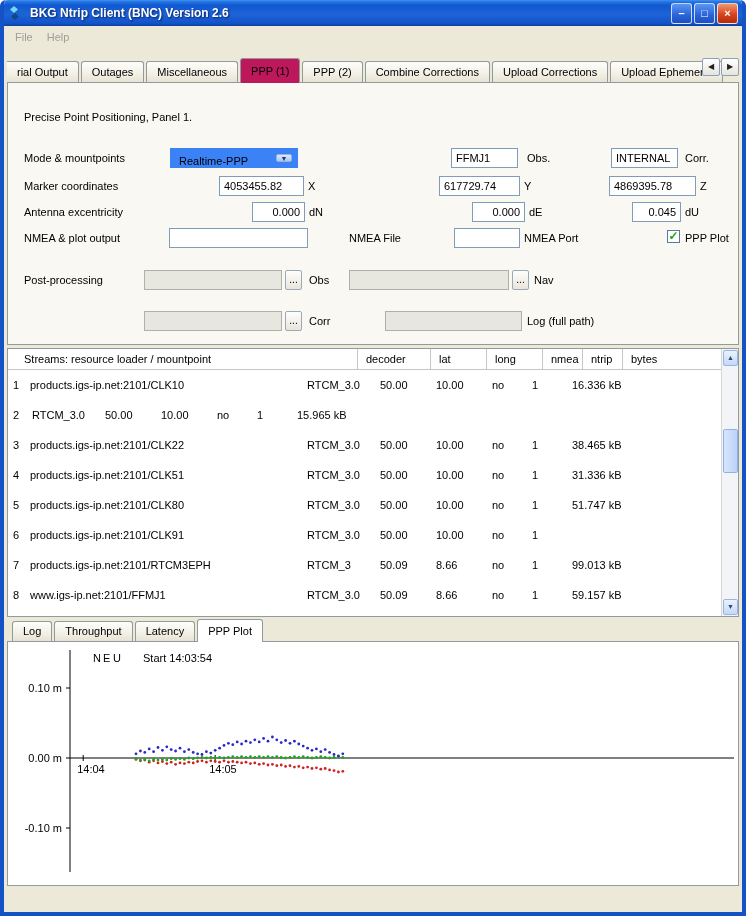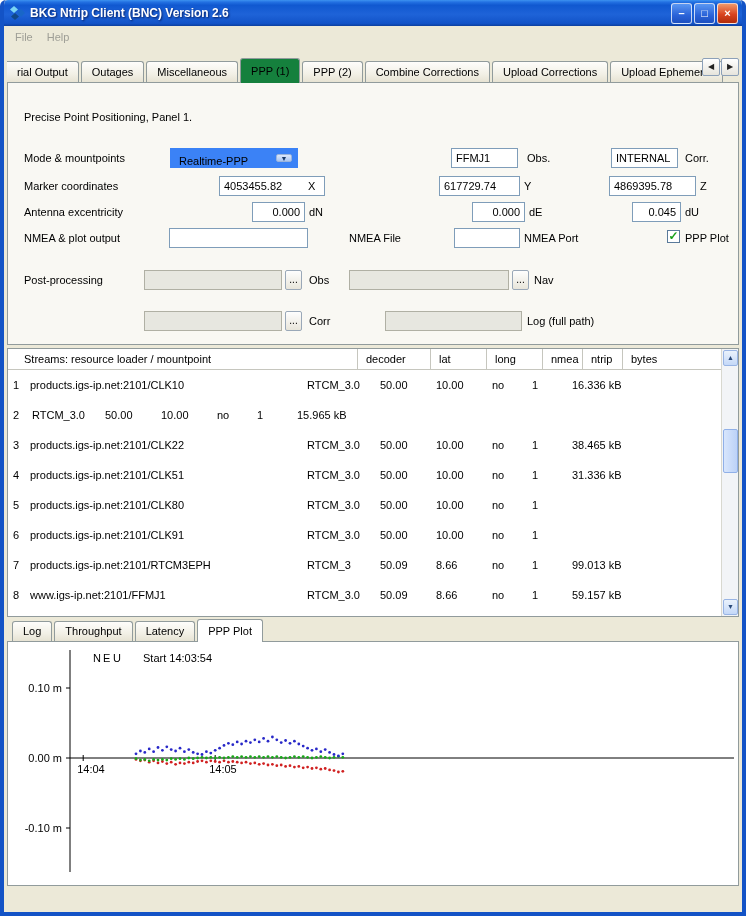--- a/index.html
+++ b/index.html
@@ -23,21 +23,21 @@
   
   .menubar { height:22px; background:#ece9d8; display:flex; align-items:center; padding-left:4px; }
   .menu-item { padding:2px 7px; color:#9e9e96; }
 
   
   .tabstrip { height:34px; position:relative; z-index:3; }
   .tabs { position:absolute; bottom:0; left:3px; display:flex; align-items:flex-end; white-space:nowrap; }
   .tab { height:21px; line-height:20px; padding:0 10px; background:linear-gradient(#fefdfb,#f2f0e6 60%,#e7e3d3);
          border:1px solid #919b9c; border-bottom:none; border-radius:3px 3px 0 0; margin-right:2px; }
   .tab.first { border-left:none; border-top-left-radius:0; }
-  .tab.active { height:25px; line-height:24px; background:#15803d; margin-bottom:-1px; position:relative; z-index:4; }
+  .tab.active { height:25px; line-height:24px; background:#be185d; margin-bottom:-1px; position:relative; z-index:4; }
   .tab-scroll { position:absolute; right:3px; top:10px; display:flex; gap:1px; }
   .tsbtn { width:18px; height:18px; background:linear-gradient(#fff,#e6e4dc); border:1px solid #8ca0b8;
            border-radius:2px; text-align:center; line-height:16px; font-size:8px; color:#222; }
 
   .tabstrip.bottom { height:24px; }
   .tabstrip.bottom .tabs { left:8px; }
   .tabstrip.bottom .tab { height:20px; line-height:19px; }
   .tabstrip.bottom .tab.active { height:23px; line-height:22px; background:#fff; }
 
   
@@ -149,21 +149,21 @@
     <div class="combo" style="left:162px;top:65px;width:128px;">
       <span class="combo-text">Realtime-PPP</span>
       <span class="combo-arrow">▼</span>
     </div>
     <input class="field" style="left: 443px; top: 65px; width: 67px;" value="FFMJ1">
     <span class="lbl" style="left:519px;top:69px;">Obs.</span>
     <input class="field" style="left: 603px; top: 65px; width: 67px;" value="INTERNAL">
     <span class="lbl" style="left:677px;top:69px;">Corr.</span>
 
     <span class="lbl" style="left:16px;top:97px;">Marker coordinates</span>
-    <input class="field" style="left: 211px; top: 93px; width: 106px;" value="4053455.82">
+    <input class="field" style="left: 211px; top: 93px; width: 85px;" value="4053455.82">
     <span class="lbl" style="left:300px;top:97px;">X</span>
     <input class="field" style="left: 431px; top: 93px; width: 81px;" value="617729.74">
     <span class="lbl" style="left:516px;top:97px;">Y</span>
     <input class="field" style="left: 601px; top: 93px; width: 87px;" value="4869395.78">
     <span class="lbl" style="left:692px;top:97px;">Z</span>
 
     <span class="lbl" style="left:16px;top:123px;">Antenna excentricity</span>
     <input class="field ra" style="left: 244px; top: 119px; width: 53px;" value="0.000">
     <span class="lbl" style="left:301px;top:123px;">dN</span>
     <input class="field ra" style="left: 464px; top: 119px; width: 53px;" value="0.000">
@@ -249,20 +249,21 @@
           <div class="cell col-bytes">31.336 kB</div>
         </div>
         <div class="stream-row">
           <div class="cell col-num">5</div>
           <div class="cell col-stream">products.igs-ip.net:2101/CLK80</div>
           <div class="cell col-decoder">RTCM_3.0</div>
           <div class="cell col-lat">50.00</div>
           <div class="cell col-long">10.00</div>
           <div class="cell col-nmea">no</div>
           <div class="cell col-ntrip">1</div>
+          <div class="cell col-bytes">51.747 kB</div>
         </div>
         <div class="stream-row">
           <div class="cell col-num">6</div>
           <div class="cell col-stream">products.igs-ip.net:2101/CLK91</div>
           <div class="cell col-decoder">RTCM_3.0</div>
           <div class="cell col-lat">50.00</div>
           <div class="cell col-long">10.00</div>
           <div class="cell col-nmea">no</div>
           <div class="cell col-ntrip">1</div>
         </div>

